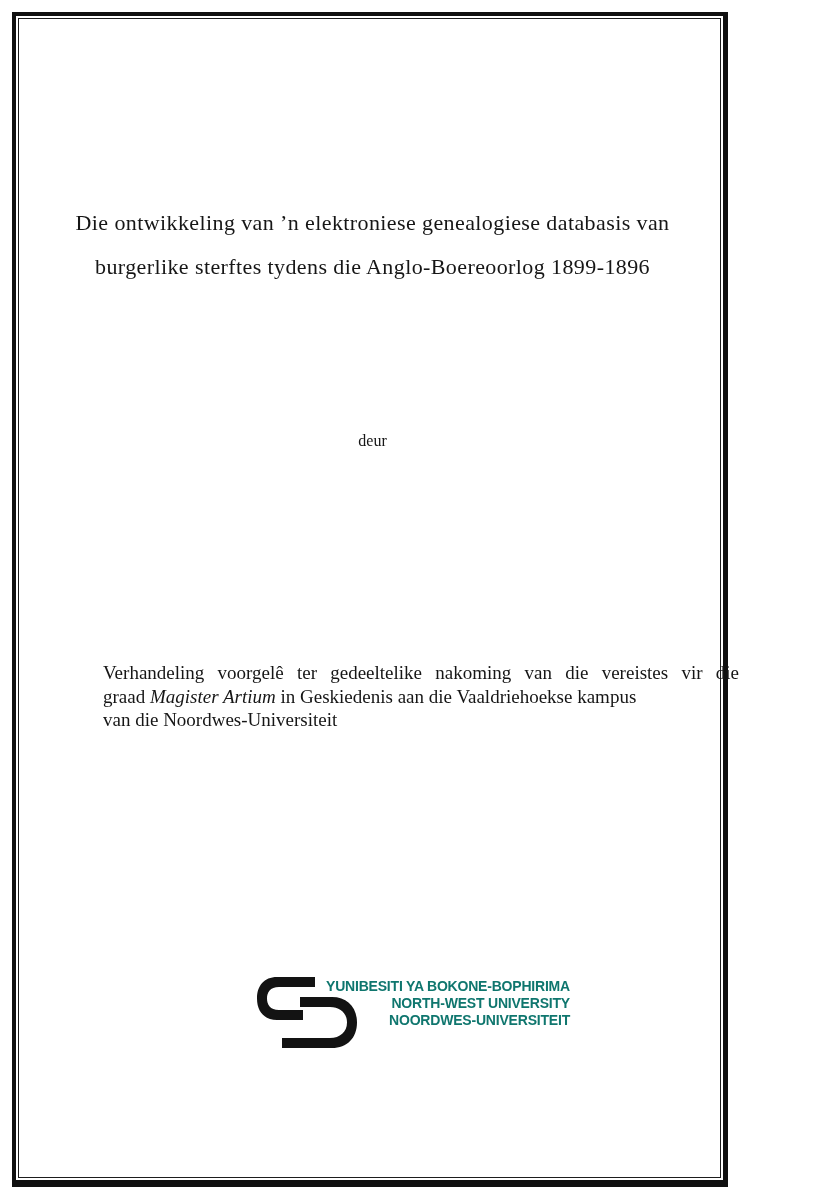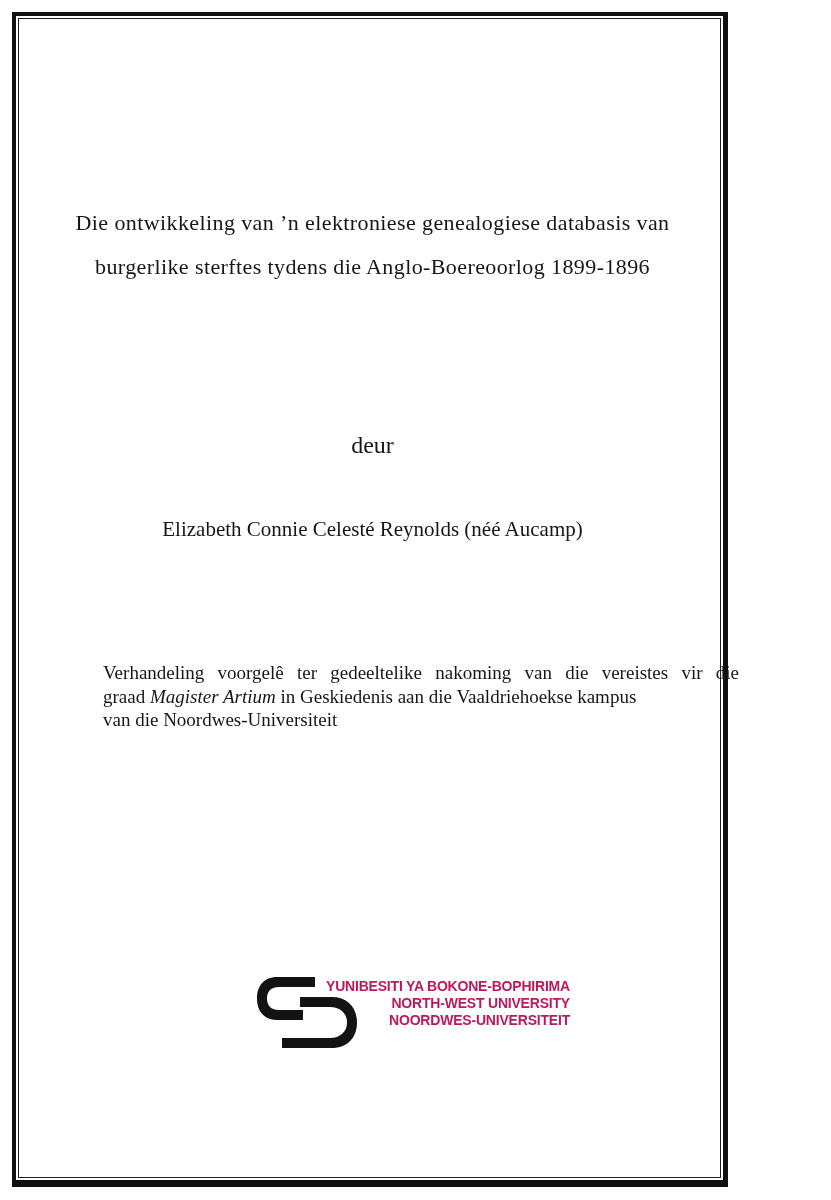--- a/index.html
+++ b/index.html
@@ -34,21 +34,21 @@
     top: 201px; left: 40px; right: 40px;
     text-align: center;
     font-size: 22px;
     line-height: 44px;
     letter-spacing: 0.4px;
   }
   .byline {
     position: absolute;
     top: 432px; left: 0; right: 0;
     text-align: center;
-    font-size: 24px;
+    font-size: 16px;
   }
   .author {
     position: absolute;
     top: 517px; left: 0; right: 0;
     text-align: center;
     font-size: 21px;
   }
   .declaration {
     position: absolute;
     top: 661px; left: 103px;
@@ -76,41 +76,40 @@
   .logo-text {
     position: absolute;
     left: 318px; top: 978px;
     width: 252px;
     text-align: right;
     font-family: "Liberation Sans", sans-serif;
     font-weight: 700;
     font-size: 14px;
     line-height: 17px;
     letter-spacing: -0.2px;
-    color: #be185d;
+    color: #0f766e;
     white-space: nowrap;
   }
 </style>
 </head>
 <body>
 
 <div class="page">
 
   <div class="frame">
     <div class="frame-inner"></div>
   </div>
 
   <div class="title">
     <div>Die ontwikkeling van ’n elektroniese genealogiese databasis van</div>
     <div>burgerlike sterftes tydens die Anglo-Boereoorlog 1899-1896</div>
   </div>
 
   <div class="byline">deur</div>
 
-  <div class="author">Elizabeth Connie Celesté Reynolds (néé Aucamp)</div>
 
   <div class="declaration">
     <div class="decl-justify">Verhandeling voorgelê ter gedeeltelike nakoming van die vereistes vir die</div>
     <div><span>graad </span><span class="it">Magister Artium</span><span> in Geskiedenis aan die Vaaldriehoekse kampus</span></div>
     <div>van die Noordwes-Universiteit</div>
   </div>
 
 
   <svg class="logo-mark" viewBox="0 0 100 71" xmlns="http://www.w3.org/2000/svg" aria-hidden="true">
     <path fill="#131313" d="M58,0 L20,0 C7,0 0,9 0,21.5 C0,34 7,43 20,43 L46,43 L46,33 L22,33 C13,33 10,27.5 10,21.5 C10,15.5 13,10 22,10 L58,10 Z"></path>

